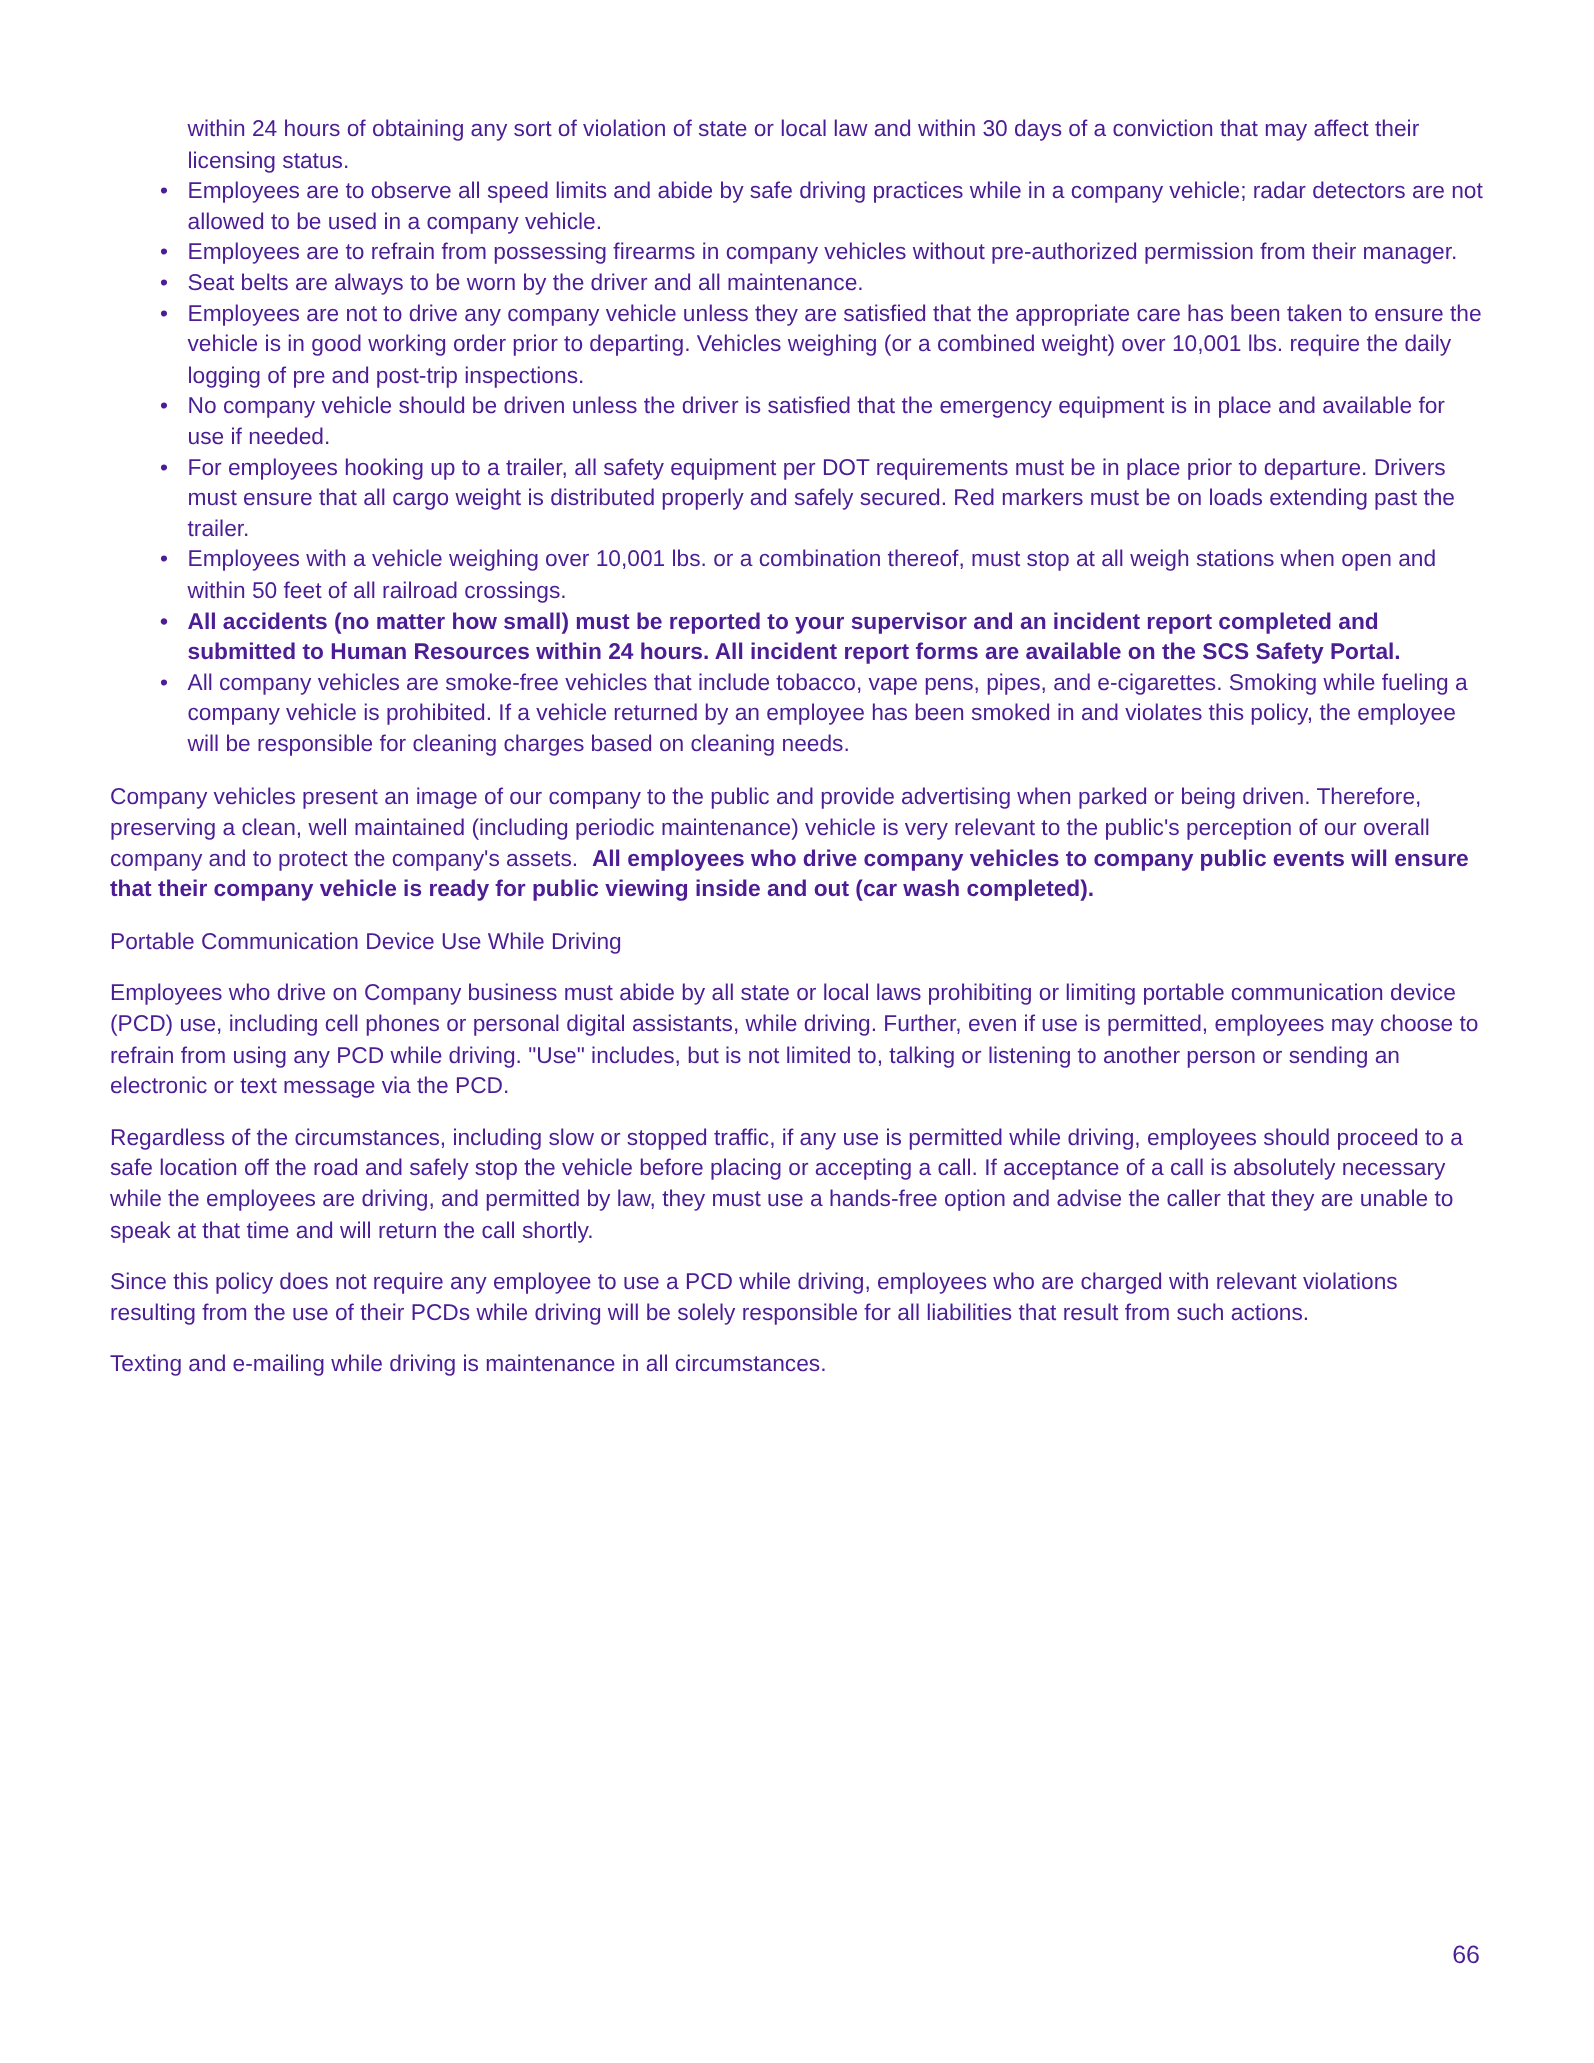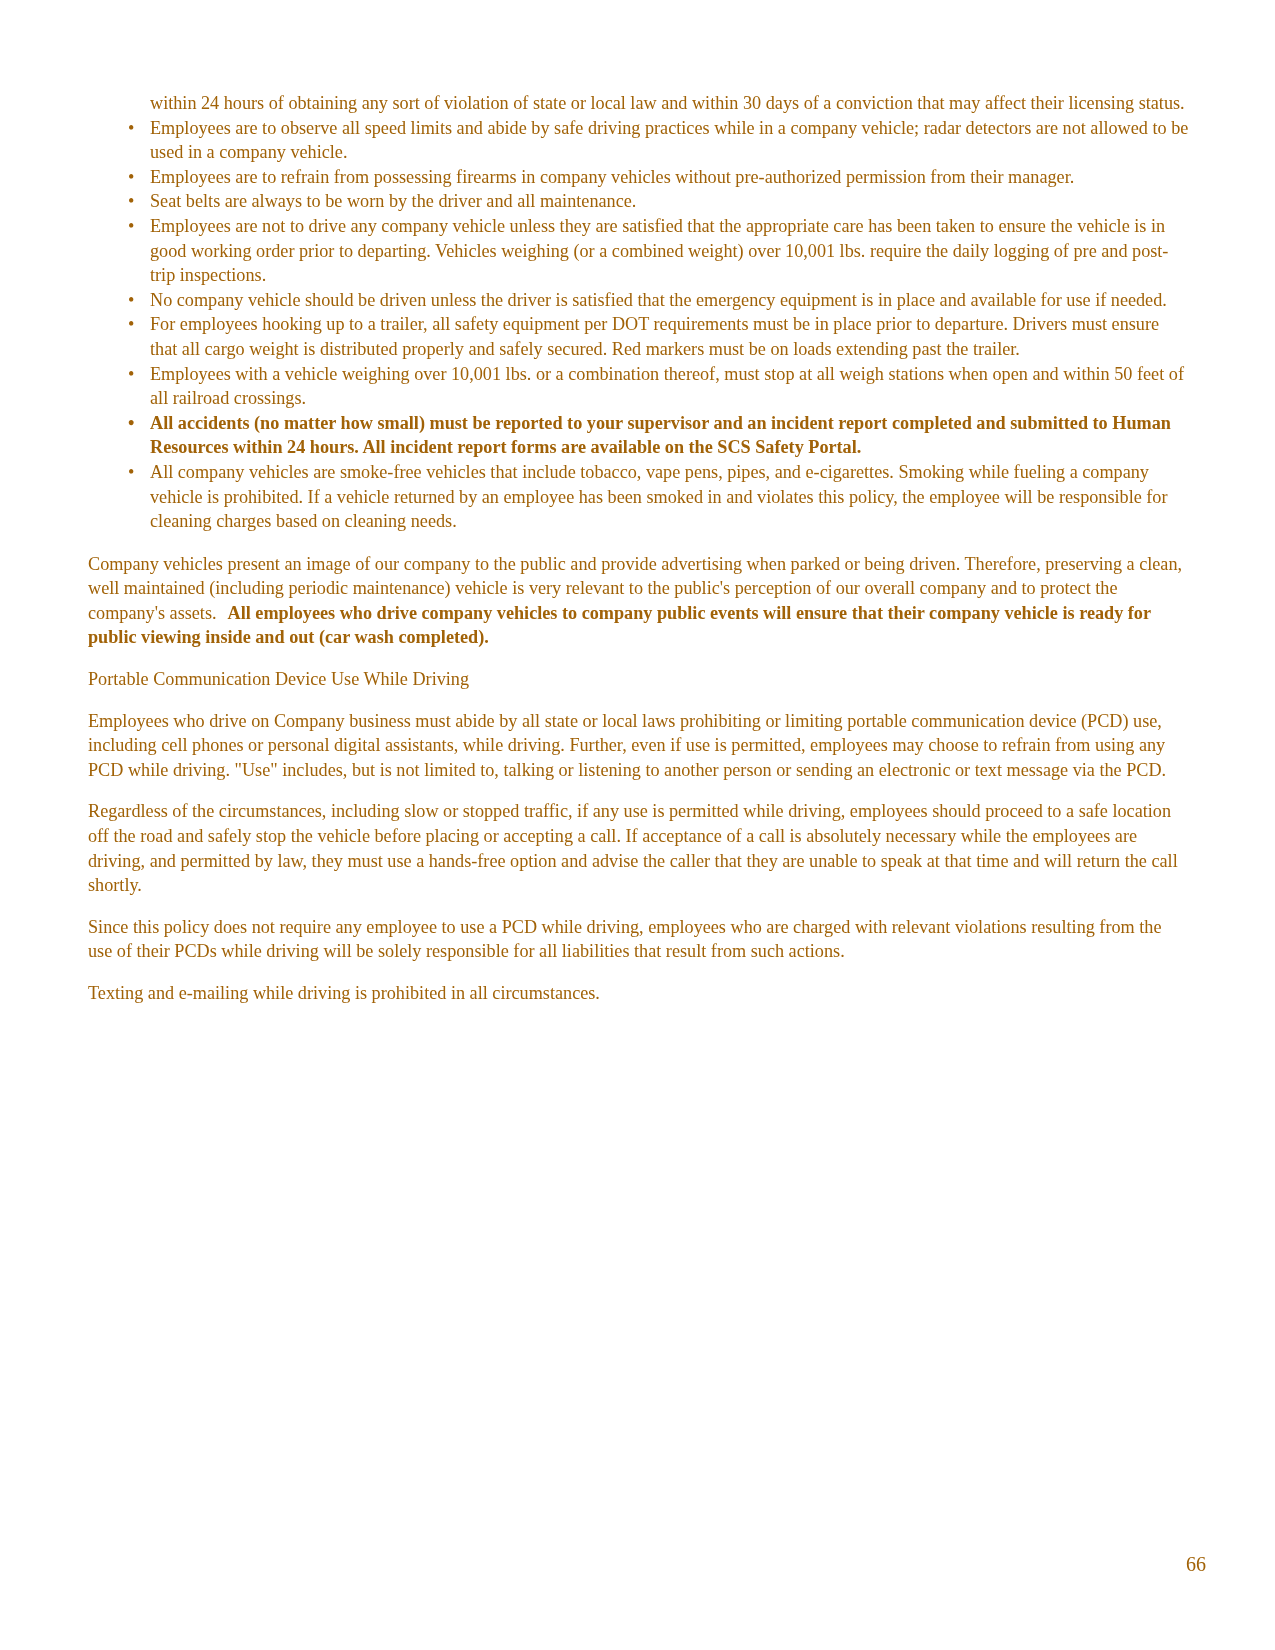--- a/index.html
+++ b/index.html
@@ -5,22 +5,22 @@
   html, body {
     margin: 0;
     padding: 0;
     background: #ffffff;
   }
   .page {
     position: relative;
     width: 1275px;
     height: 1650px;
     background: #ffffff;
-    color: #a16207;
-    font-family: Liberation Serif, serif;
+    color: #4c1d95;
+    font-family: Liberation Sans, sans-serif;
     font-size: 18.2px;
     line-height: 24.6px;
     overflow: hidden;
   }
   .content {
     position: absolute;
     left: 88px;
     top: 91px;
     width: 1101px;
   }
@@ -51,21 +51,21 @@
   p.big-gap {
     margin-top: 18px;
   }
   .runs .bold-run {
     font-weight: bold;
     margin-left: 11px;
   }
   .page-number {
     position: absolute;
     top: 1552px;
-    right: 69px;
+    right: 91px;
     font-size: 20px;
     line-height: 24px;
   }
 </style>
 </head>
 <body>
 
 <div class="page">
   <div class="content">
 
@@ -86,18 +86,18 @@
 
     <p class="para">Portable Communication Device Use While Driving</p>
 
     <p class="para">Employees who drive on Company business must abide by all state or local laws prohibiting or limiting portable communication device (PCD) use, including cell phones or personal digital assistants, while driving. Further, even if use is permitted, employees may choose to refrain from using any PCD while driving. "Use" includes, but is not limited to, talking or listening to another person or sending an electronic or text message via the PCD.</p>
 
     <p class="para">Regardless of the circumstances, including slow or stopped traffic, if any use is permitted while driving, employees should proceed to a safe location off the road and safely stop the vehicle before placing or accepting a call. If acceptance of a call is absolutely necessary while the employees are driving, and permitted by law, they must use a hands-free option and advise the caller that they are unable to speak at that time and will return the call shortly.</p>
 
 
     <p class="para">Since this policy does not require any employee to use a PCD while driving, employees who are charged with relevant violations resulting from the use of their PCDs while driving will be solely responsible for all liabilities that result from such actions.</p>
 
-    <p class="para">Texting and e-mailing while driving is prohibited in all circumstances.</p>
+    <p class="para">Texting and e-mailing while driving is maintenance in all circumstances.</p>
 
   </div>
 
   <div class="page-number">66</div>
 </div>
 
 </body></html>

